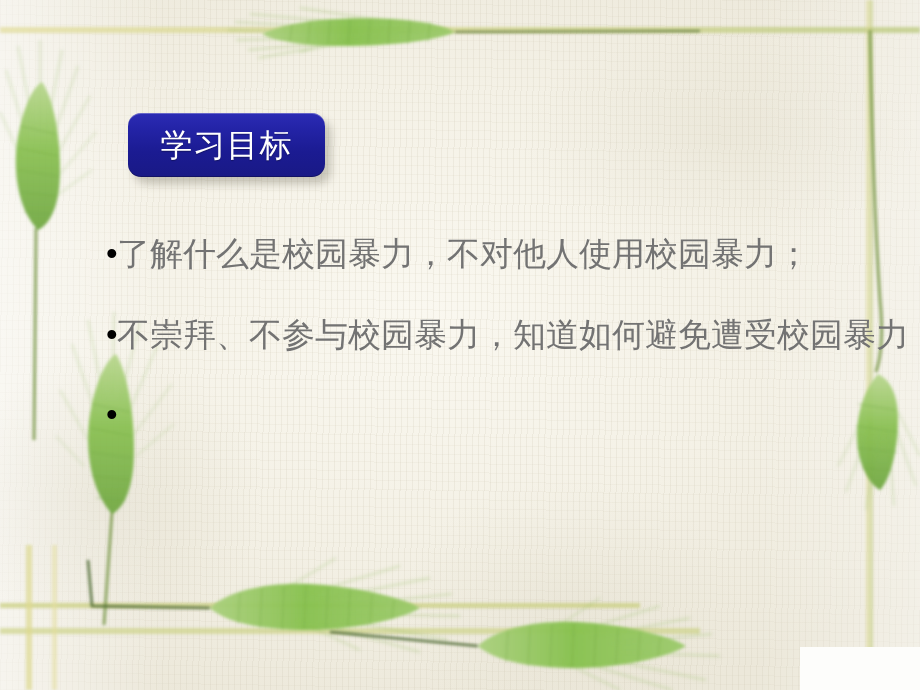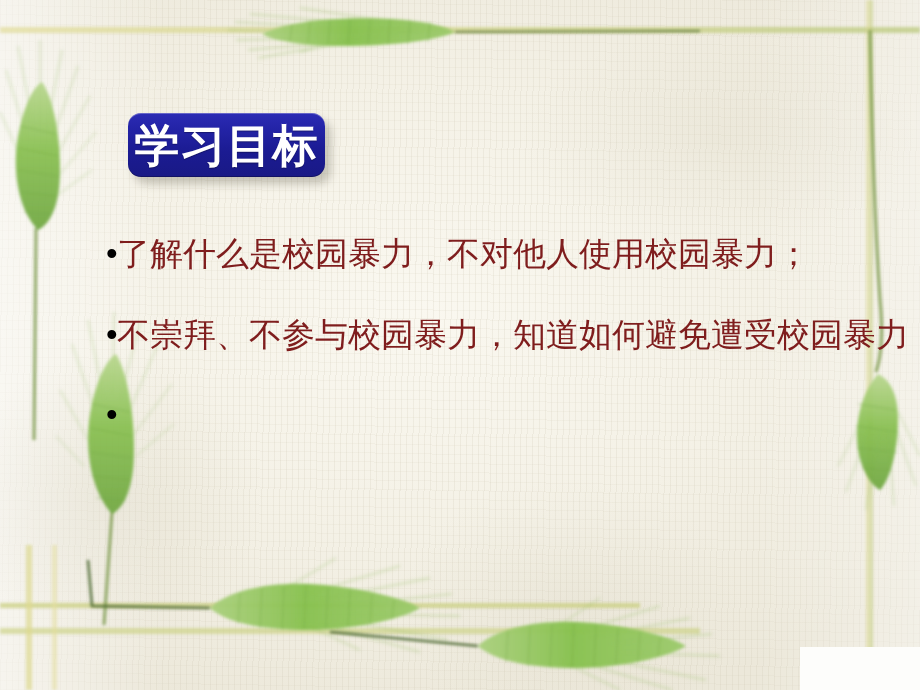--- a/index.html
+++ b/index.html
@@ -58,24 +58,24 @@
     box-shadow:
       6px 7px 9px rgba(90,85,70,0.30),
       inset 0 1px 0 rgba(255,255,255,0.28),
       inset 0 -1px 0 rgba(0,0,0,0.25);
     display: flex;
     align-items: center;
     justify-content: center;
   }
   .title-badge .badge-text {
     color: #ffffff;
-    font-size: 45px;
+    font-size: 32px;
     line-height: 1;
     letter-spacing: 1px;
-    font-weight: 700;
+    font-weight: 400;
     white-space: nowrap;
     text-shadow: 0 1px 1px rgba(0,0,0,0.30);
   }
 
   
   .body-text {
     position: absolute;
     left: 106px;
     top: 236px;
     width: 830px;
@@ -92,21 +92,21 @@
   .bullet-line:last-child { margin-bottom: 0; }
   .bullet-dot {
     flex: 0 0 auto;
     width: 11px;
     font-size: 33px;
     line-height: 1.08;
     color: #000000;
   }
   .bullet-copy {
     flex: 0 0 auto;
-    color: #7f1d1d;
+    color: #737373;
   }
 
   
   .corner-panel {
     position: absolute;
     right: 0;
     bottom: 0;
     width: 120px;
     height: 43px;
     background: #fdfdfb;

